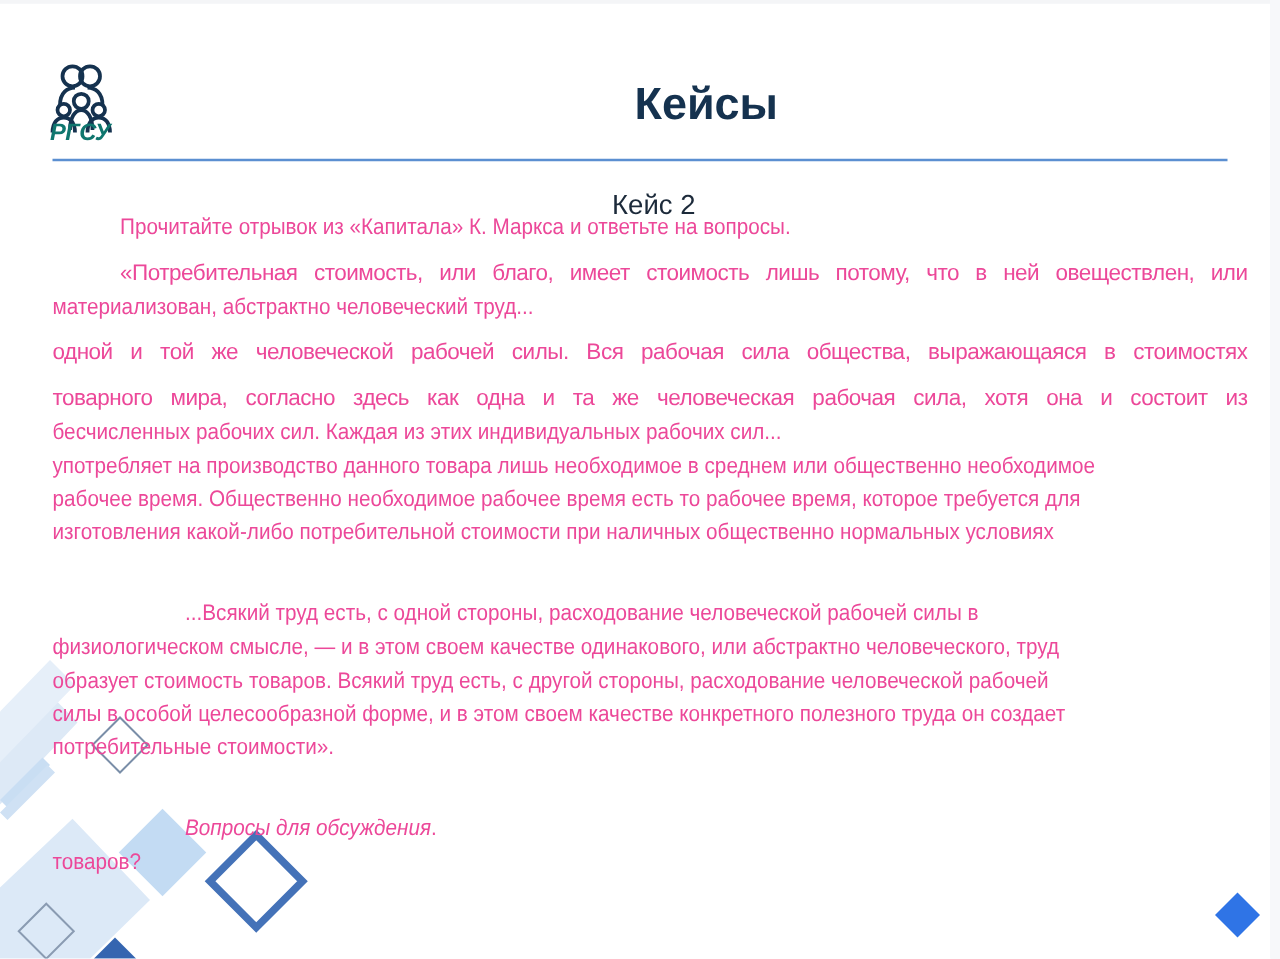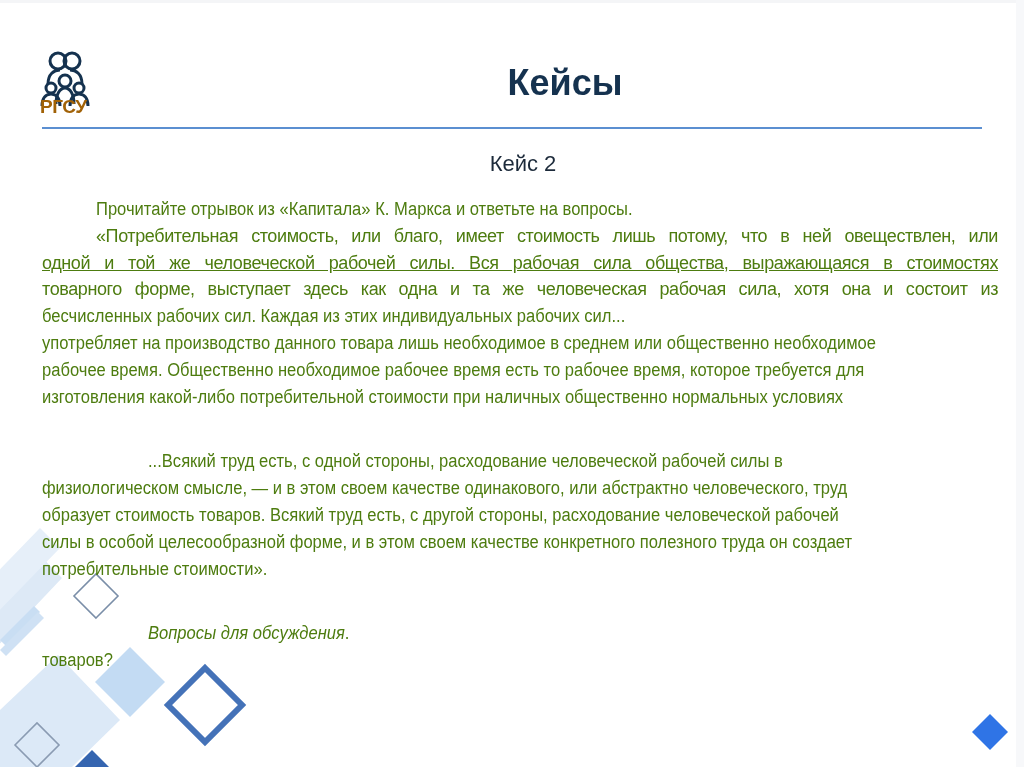--- a/index.html
+++ b/index.html
@@ -13,41 +13,41 @@
     .right-edge { position: absolute; right: 0; top: 0; width: 8px; height: 767px; background: #f7f8fa; }
     .top-edge { position: absolute; left: 0; top: 0; width: 1024px; height: 3px; background: #f4f5f7; }
 
     
     .decor { position: absolute; left: 0; top: 0; width: 1024px; height: 767px; pointer-events: none; }
 
     
     .logo { position: absolute; left: 36px; top: 38px; width: 64px; height: 84px; }
     .logo-text {
       position: absolute; left: 40px; top: 96px;
-      font-size: 19px; font-weight: bold; color: #a16207; letter-spacing: -0.5px;
+      font-size: 19px; font-weight: bold; color: #0f766e; letter-spacing: -0.5px; font-style: italic;
     }
 
     .title {
       position: absolute; left: 0; width: 1130px; top: 62px; text-align: center;
       font-size: 36px; font-weight: bold; color: #15324f;
     }
     .hr { position: absolute; left: 42px; top: 127px; width: 940px; height: 2px; background: #5b8fd1; }
 
     .subtitle {
       position: absolute; left: 0; width: 1046px; top: 151px; text-align: center;
       font-size: 22px; color: #1c2a3a;
     }
 
     .body-text {
-      position: absolute; left: 42px; top: 196px; width: 956px;
-      font-size: 18px; line-height: 26.8px; color: #4d7c0f;
+      position: absolute; left: 42px; top: 168px; width: 956px;
+      font-size: 18px; line-height: 26.8px; color: #ec4899;
       font-stretch: condensed;
     }
     .line { white-space: nowrap; height: 26.8px; }
-    .line.just { text-align: justify; text-align-last: justify; white-space: normal; overflow: hidden; }
+    .line.just { text-align: justify; text-align-last: justify; white-space: normal; overflow: hidden; margin-top: 10px; }
     .ind1 { padding-left: 54px; }
     .ind2 { padding-left: 106px; margin-top: 38px; }
     .it { font-style: italic; }
     .cond { display: inline-block; transform-origin: left center; }
   </style>
 </head>
 <body>
 
 <div class="frame">
   <div class="top-edge"></div>
@@ -94,22 +94,23 @@
   <div class="logo-text">РГСУ</div>
 
   <div class="title">Кейсы</div>
   <div class="hr"></div>
 
   <div class="subtitle">Кейс 2</div>
 
   <div class="body-text">
     <div class="line ind1"><span class="cond" style="transform: scaleX(0.92);">Прочитайте отрывок из «Капитала» К. Маркса и ответьте на вопросы.</span></div>
     <div class="line just ind1" style="letter-spacing: -0.4px;">«Потребительная стоимость, или благо, имеет стоимость лишь потому, что в ней овеществлен, или</div>
-    <div class="line just" style="letter-spacing: -0.4px; text-decoration: underline;">одной и той же человеческой рабочей силы. Вся рабочая сила общества, выражающаяся в стоимостях</div>
-    <div class="line just" style="letter-spacing: -0.4px;">товарного форме, выступает здесь как одна и та же человеческая рабочая сила, хотя она и состоит из</div>
+    <div class="line"><span class="cond" style="transform: scaleX(0.92);">материализован, абстрактно человеческий труд...</span></div>
+    <div class="line just" style="letter-spacing: -0.4px;">одной и той же человеческой рабочей силы. Вся рабочая сила общества, выражающаяся в стоимостях</div>
+    <div class="line just" style="letter-spacing: -0.4px;">товарного мира, согласно здесь как одна и та же человеческая рабочая сила, хотя она и состоит из</div>
     <div class="line"><span class="cond" style="transform: scaleX(0.92);">бесчисленных рабочих сил. Каждая из этих индивидуальных рабочих сил...</span></div>
     <div class="line"><span class="cond" style="transform: scaleX(0.92);">употребляет на производство данного товара лишь необходимое в среднем или общественно необходимое</span></div>
     <div class="line"><span class="cond" style="transform: scaleX(0.92);">рабочее время. Общественно необходимое рабочее время есть то рабочее время, которое требуется для</span></div>
     <div class="line"><span class="cond" style="transform: scaleX(0.92);">изготовления какой-либо потребительной стоимости при наличных общественно нормальных условиях</span></div>
     <div class="line ind2"><span class="cond" style="transform: scaleX(0.92);">...Всякий труд есть, с одной стороны, расходование человеческой рабочей силы в</span></div>
     <div class="line"><span class="cond" style="transform: scaleX(0.92);">физиологическом смысле, — и в этом своем качестве одинакового, или абстрактно человеческого, труд</span></div>
     <div class="line"><span class="cond" style="transform: scaleX(0.92);">образует стоимость товаров. Всякий труд есть, с другой стороны, расходование человеческой рабочей</span></div>
     <div class="line"><span class="cond" style="transform: scaleX(0.92);">силы в особой целесообразной форме, и в этом своем качестве конкретного полезного труда он создает</span></div>
     <div class="line"><span class="cond" style="transform: scaleX(0.92);">потребительные стоимости».</span></div>
     <div class="line ind2"><span class="cond" style="transform: scaleX(0.92);"><span class="it">Вопросы для обсуждения</span><span>.</span></span></div>

